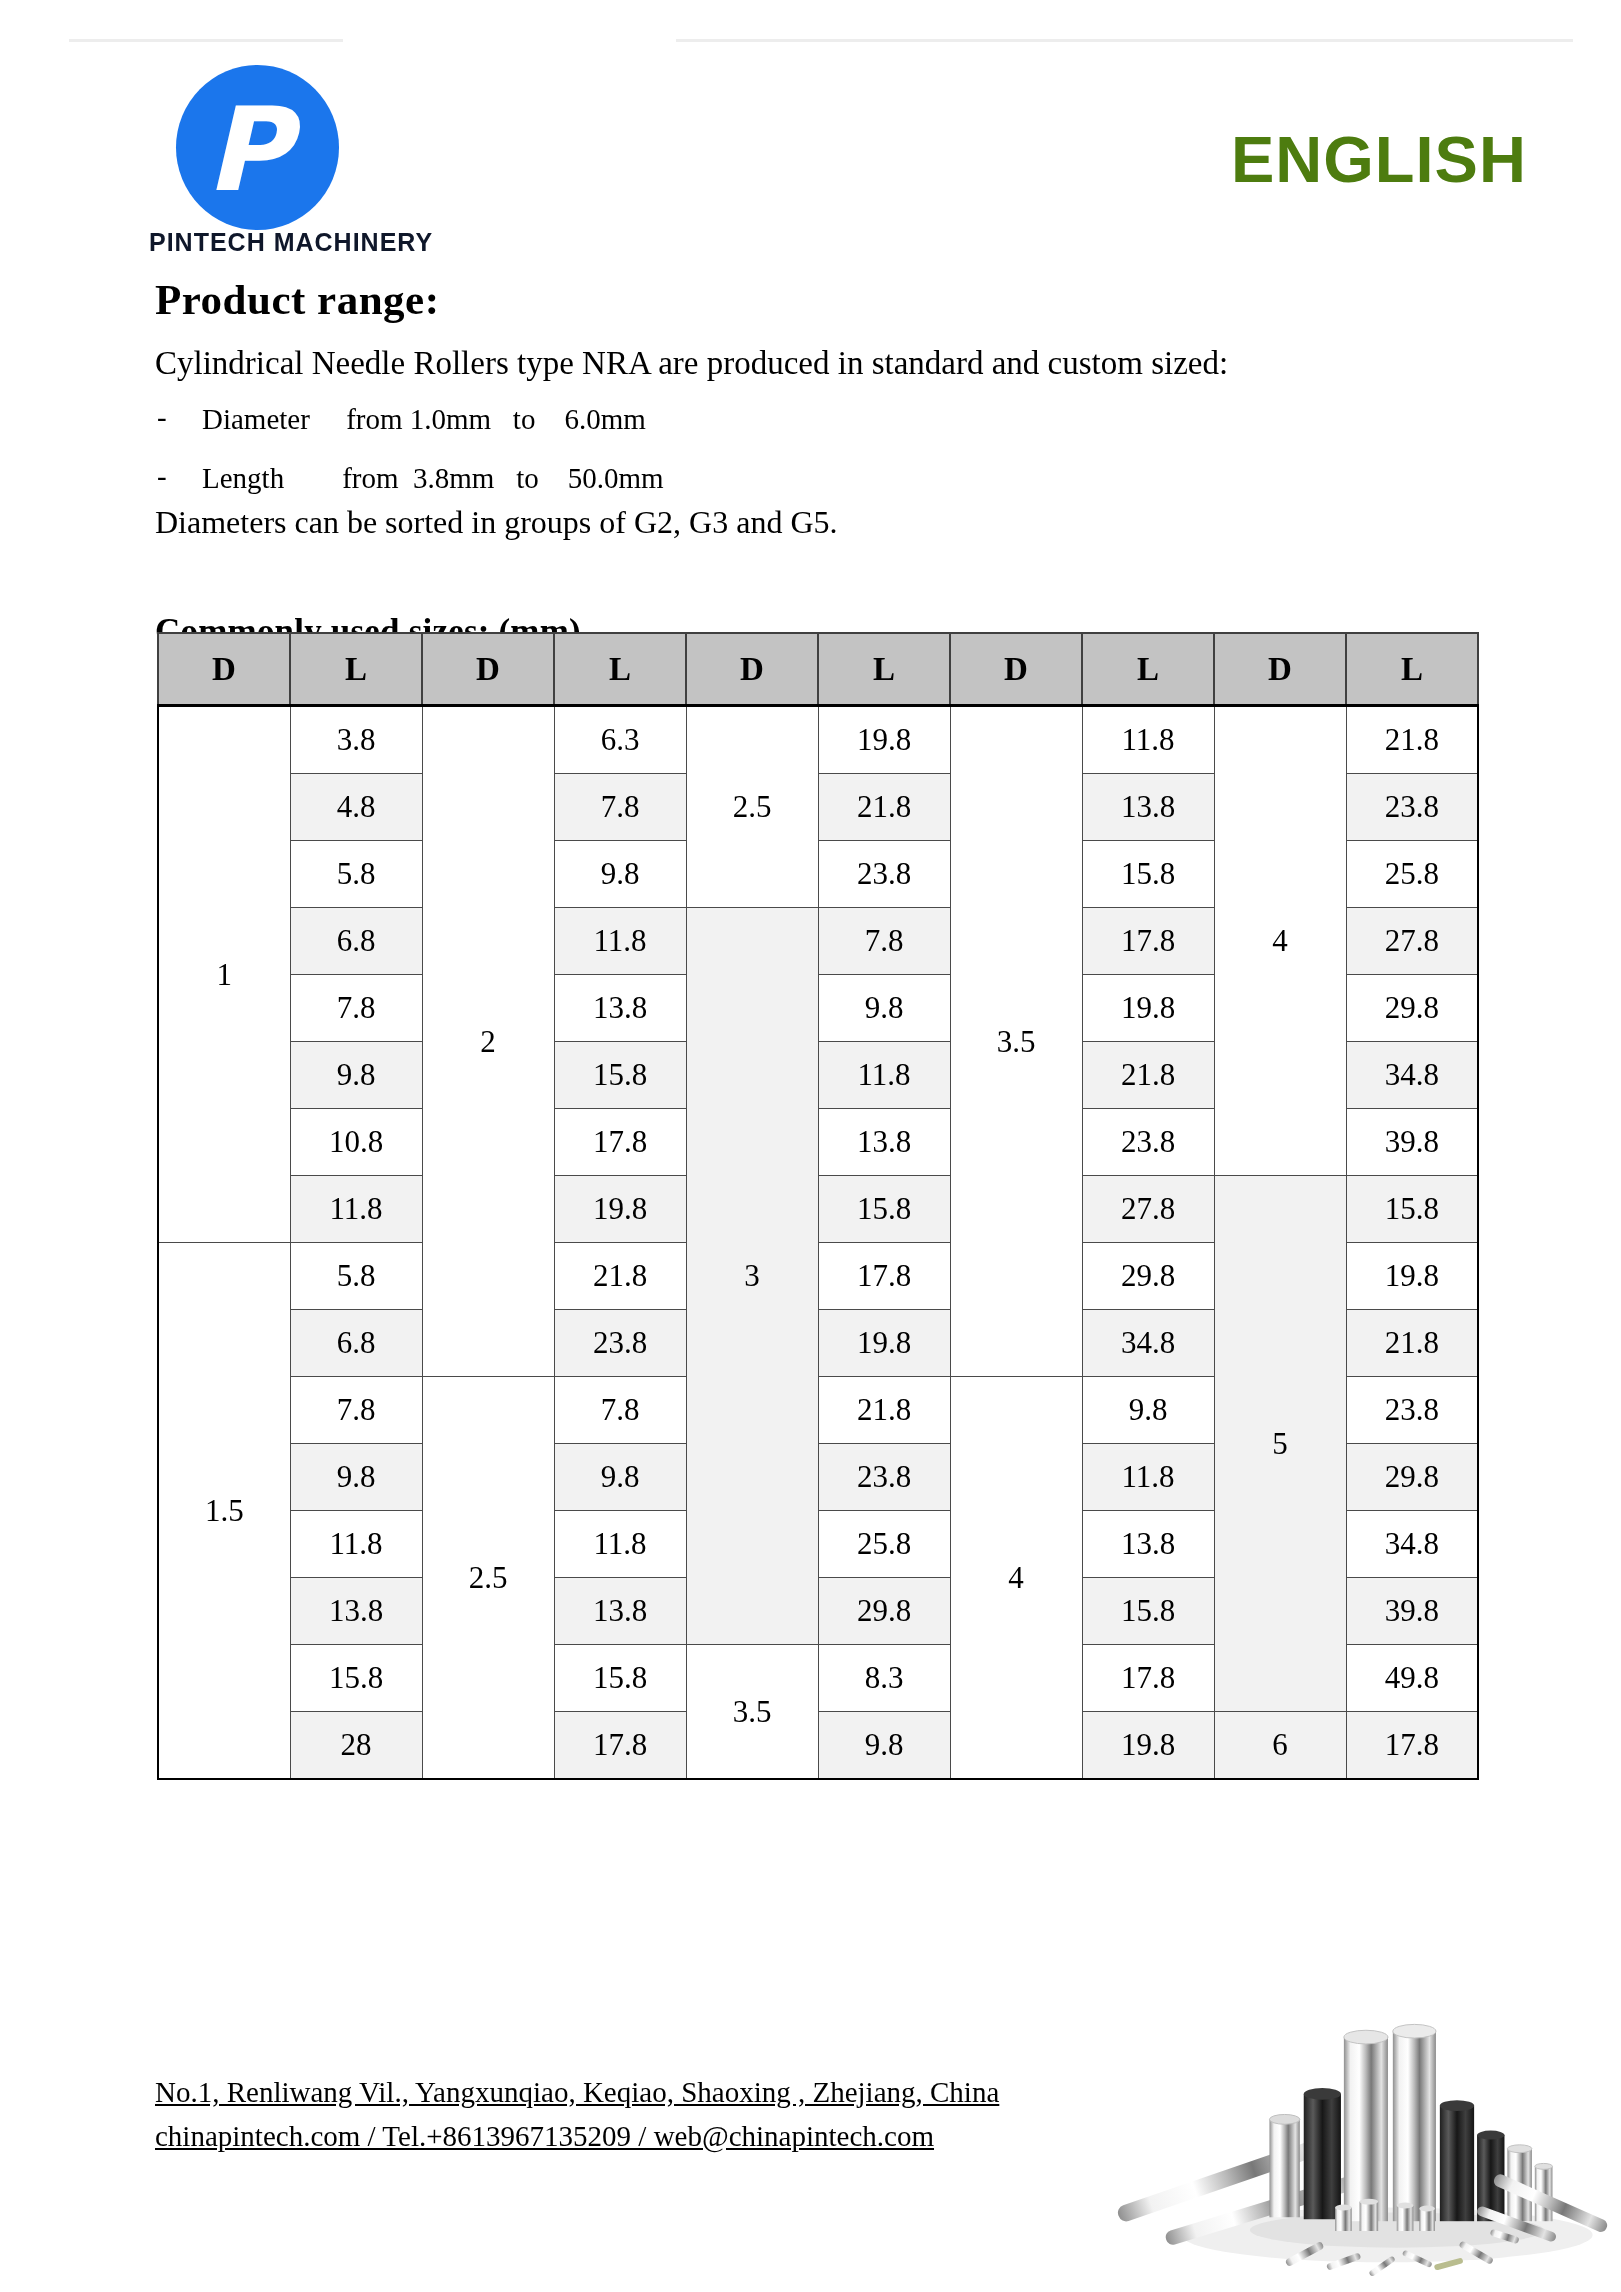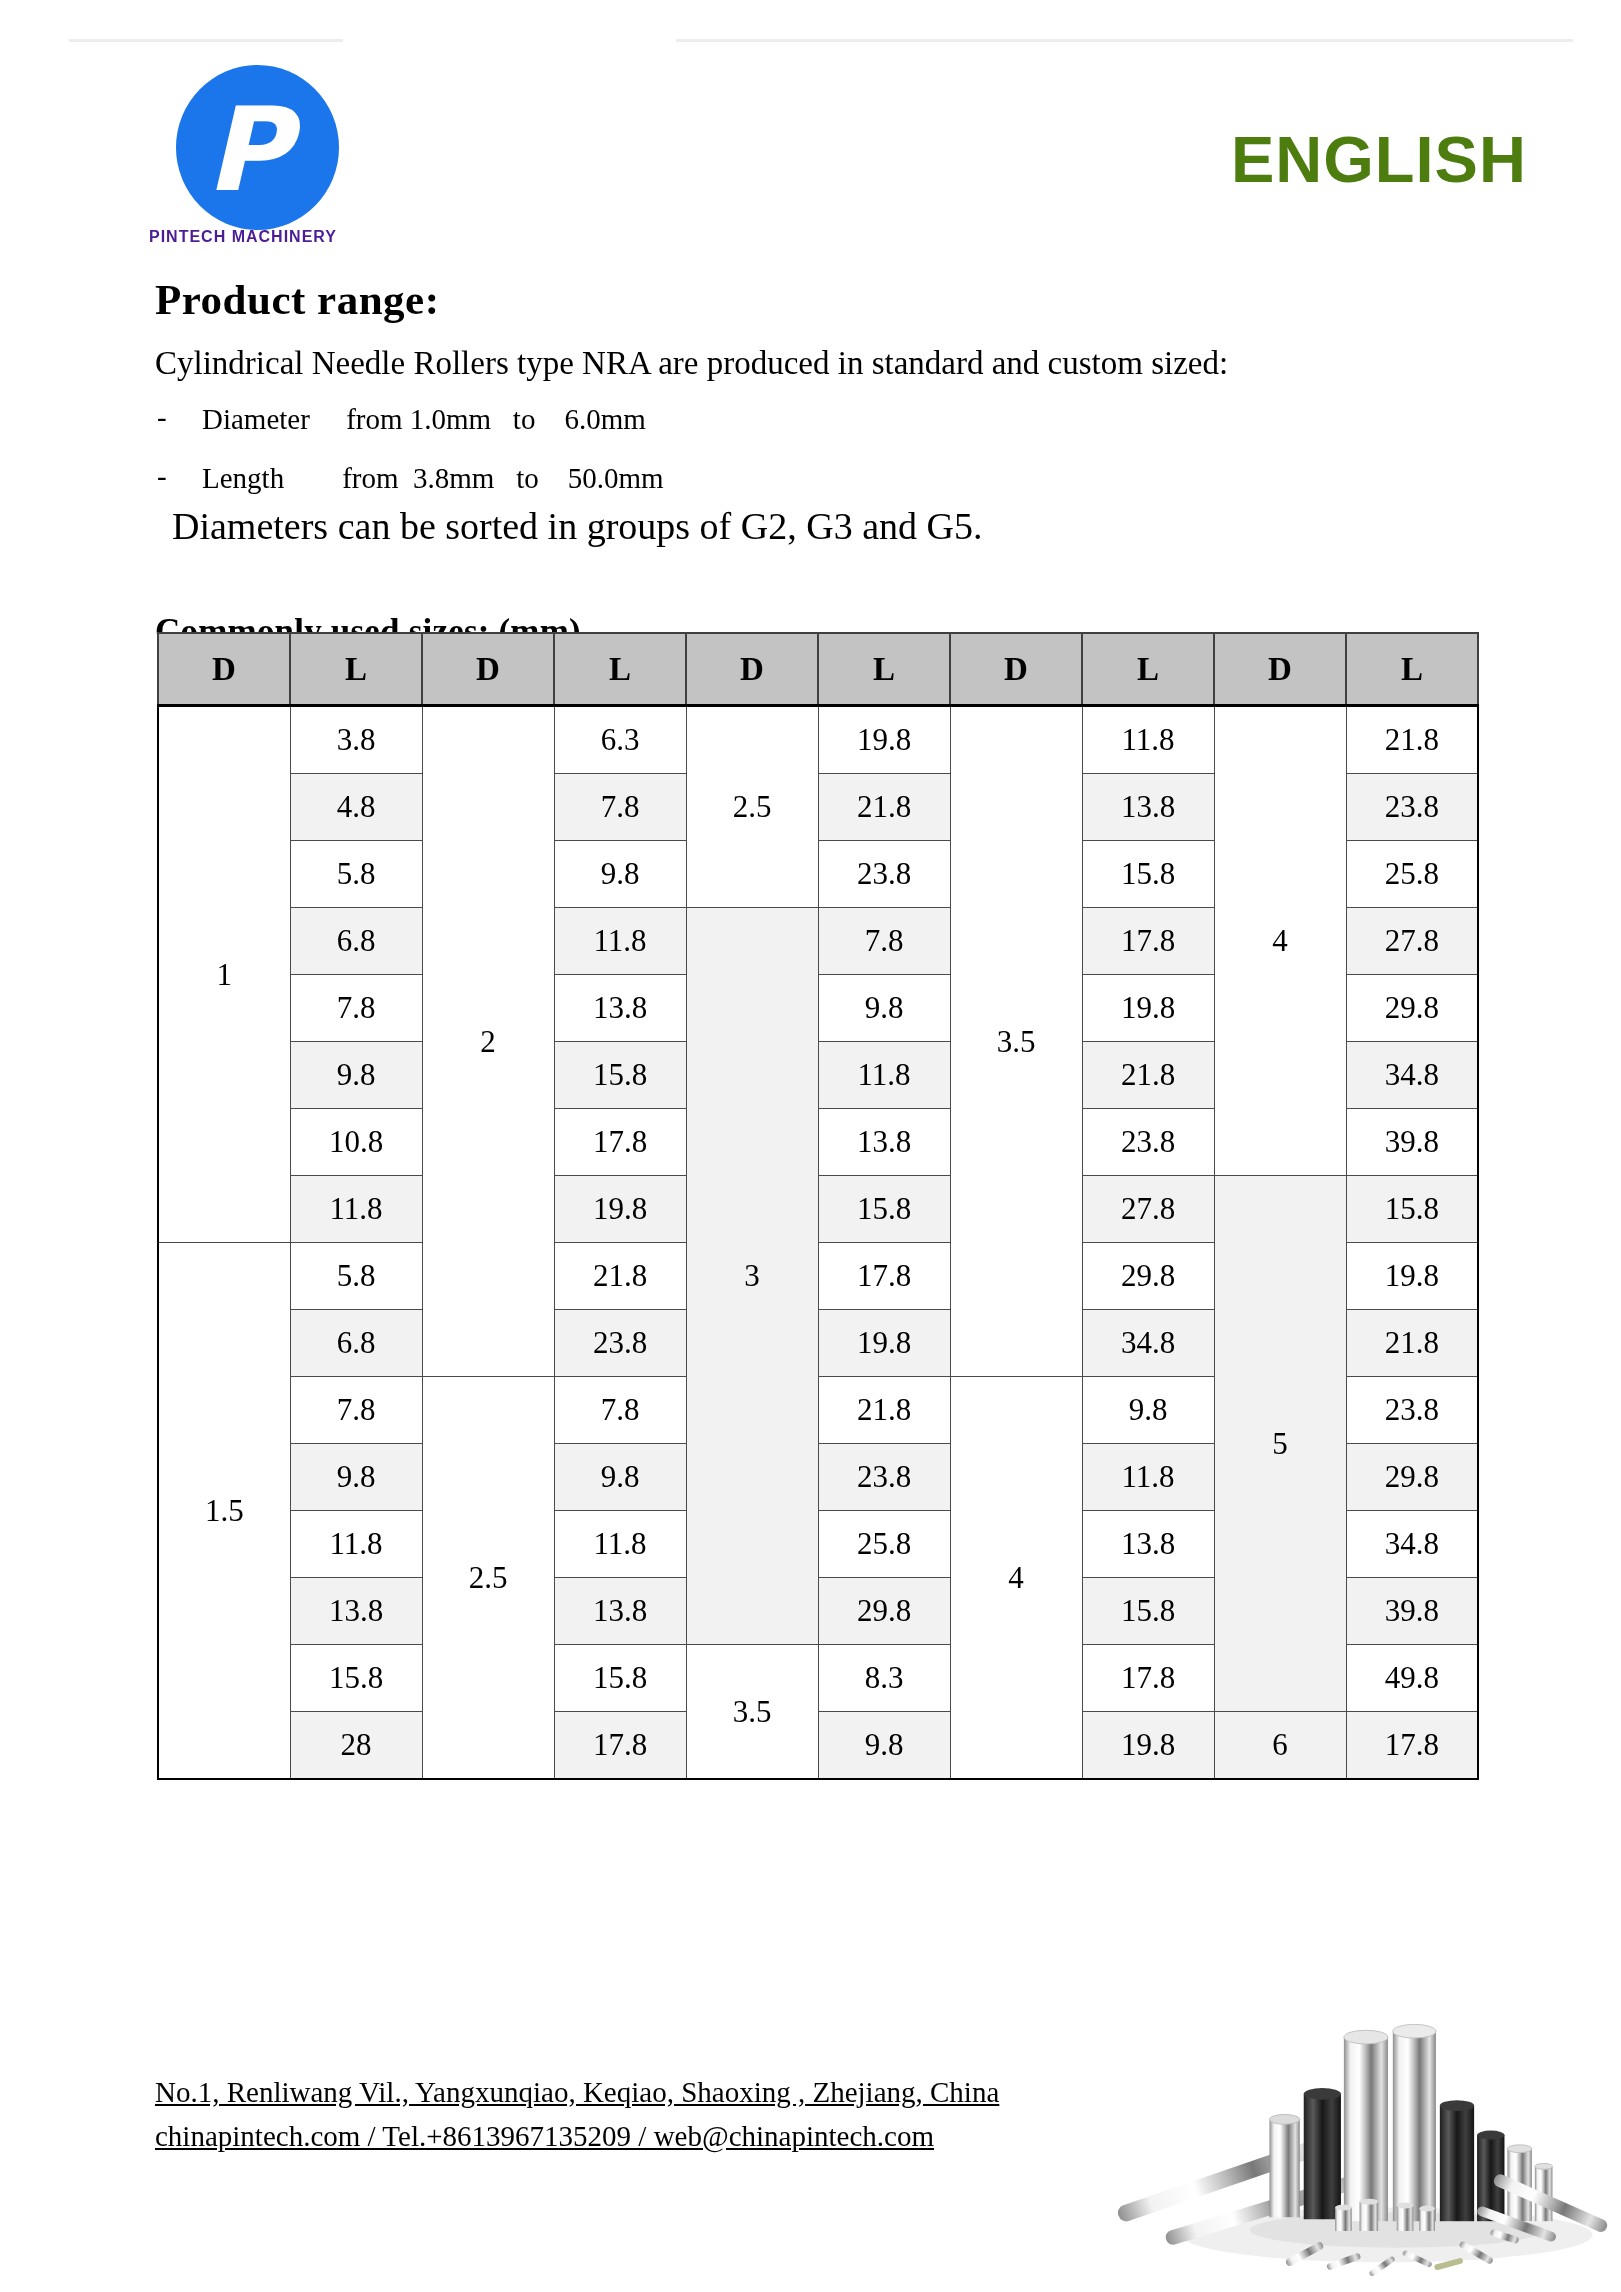--- a/index.html
+++ b/index.html
@@ -8,36 +8,36 @@
     font-family:"Liberation Serif", serif; color:#000; overflow:hidden;
     margin:0 auto;
   }
   .faint-line{position:absolute; height:2.9px; background:#ededed;}
   
   .logo-wrap{position:absolute; left:147px; top:61px; width:412px;}
   .logo-svg{position:absolute; left:27.4px; top:3.9px;}
   .logo-wordmark{
     position:absolute; left:2px; top:167px; width:294px;
     font-family:"Liberation Sans", sans-serif; font-weight:bold;
-    font-size:16px; letter-spacing:1px; color:#4c1d95; white-space:nowrap;
+    font-size:25px; letter-spacing:1px; color:#0f172a; white-space:nowrap;
   }
   
   .lang-label{
     position:absolute; left:1231px; top:127px;
     font-family:"Liberation Sans", sans-serif; font-weight:bold;
     font-size:65px; color:#4d7c0f; letter-spacing:1px; line-height:1;
   }
   .h1{
     position:absolute; left:155px; top:275px;
     font-size:43px; font-weight:bold; letter-spacing:0.5px;
   }
   .intro{position:absolute; left:155px; top:345px; font-size:33px;}
   .bullet-line{position:absolute; left:157px; font-size:29px; white-space:pre;}
   .bullet-line .dash{display:inline-block; width:45px; vertical-align:2px;}
-  .note{position:absolute; left:172px; top:504px; font-size:38px;}
+  .note{position:absolute; left:155px; top:504px; font-size:32px;}
   .h2{
     position:absolute; left:155px; top:568px;
     font-size:35px; font-weight:bold; letter-spacing:0.2px;margin-top:44px;
   }
   
   .table-container{position:absolute; left:157px; top:632px;}
   table.sizes-table{
     border-collapse:collapse; table-layout:fixed; width:1321px;
     font-family:"Liberation Serif", serif;
   }

